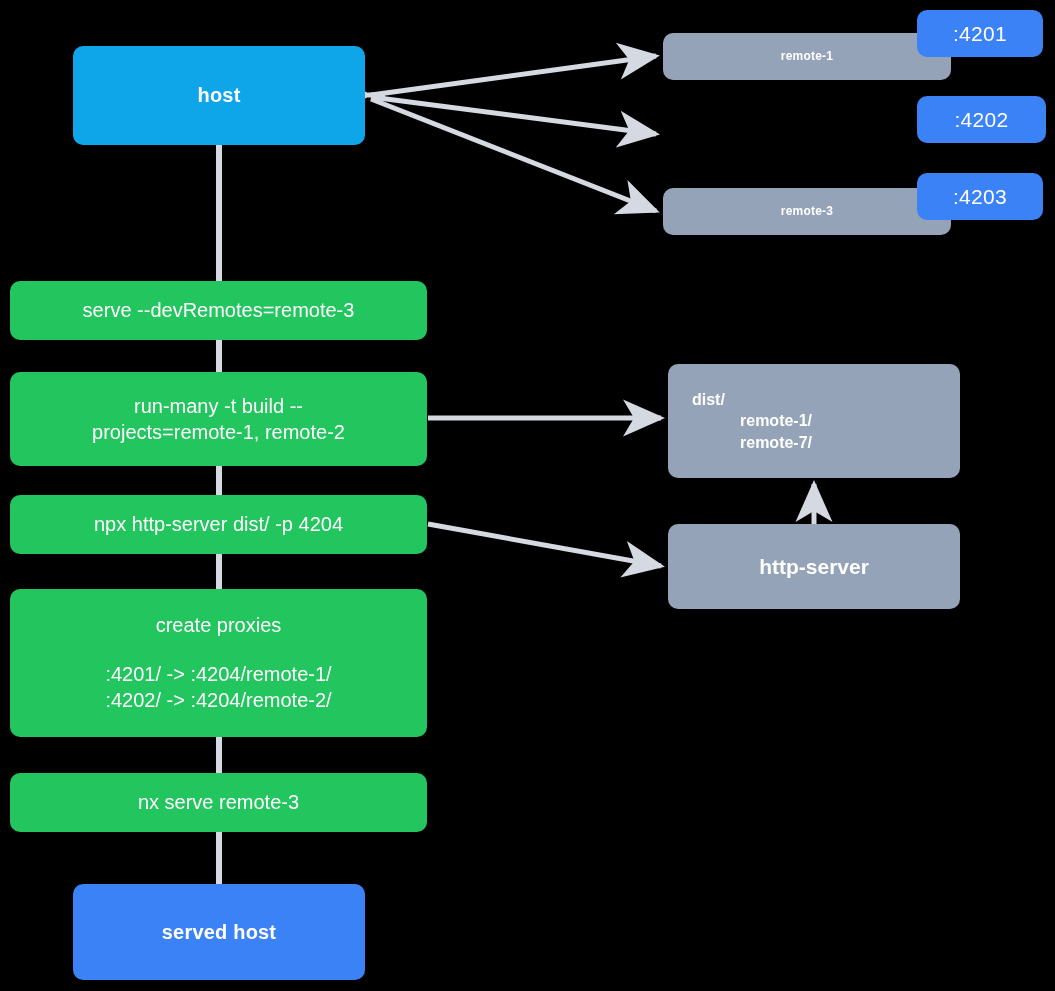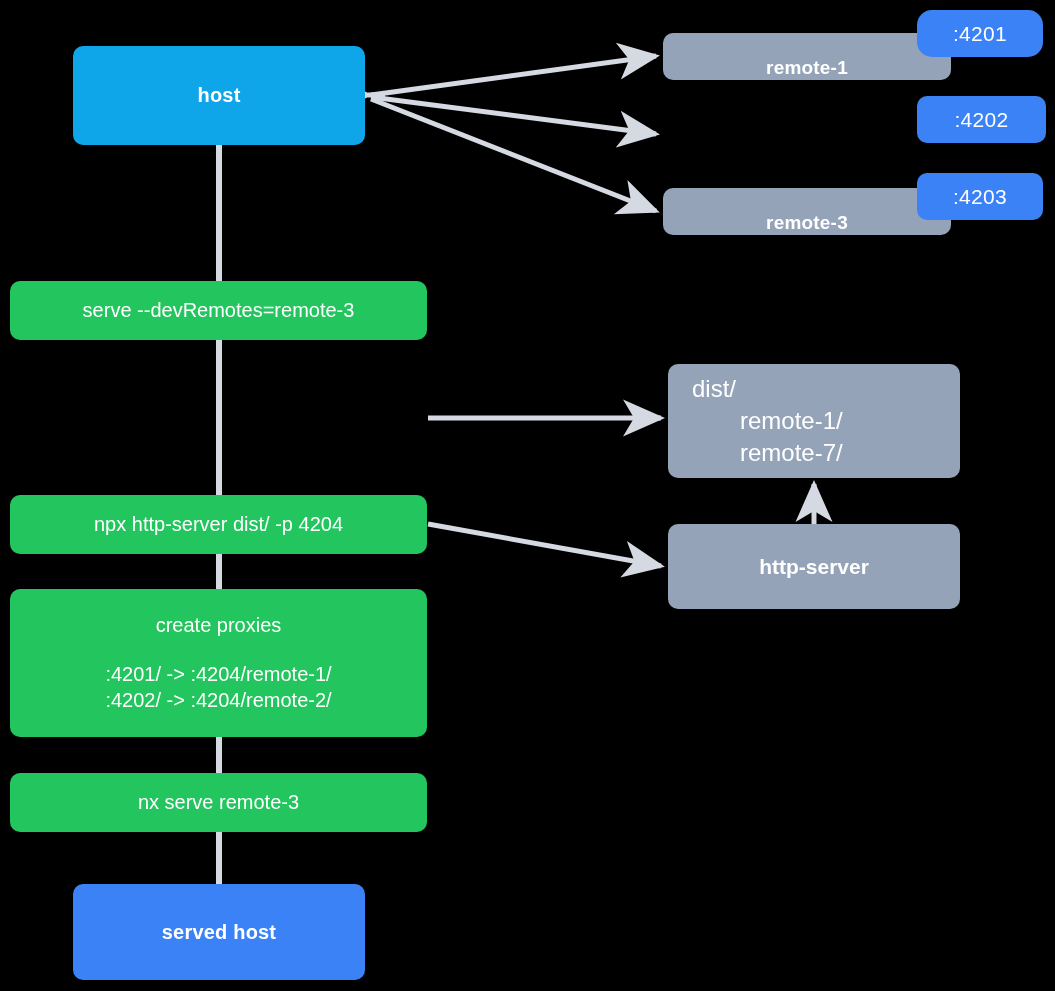--- a/index.html
+++ b/index.html
@@ -42,28 +42,27 @@
   }
   .node.served-node {
     background: #3B82F6;
     font-weight: bold;
     font-size: 20px;
     letter-spacing: 0.2px;
   }
   .node.remote-node {
     background: #94A3B8;
     font-weight: bold;
-    font-size: 19px;
+    font-size: 12px;
     letter-spacing: 0.2px;
-    justify-content: flex-end;
   }
   .node.artifact-node {
     background: #94A3B8;
-    font-weight: normal;
-    font-size: 24px;
+    font-weight: bold;
+    font-size: 16px;
   }
   .node.artifact-node.bold-label {
     font-weight: bold;
     font-size: 21px;
   }
   .node.cmd-node {
     background: #22C55E;
     font-weight: normal;
     font-size: 20px;
   }
@@ -115,41 +114,47 @@
     <line x1="814" y1="524" x2="814" y2="484" stroke="#D5D9E2" stroke-width="5" marker-end="url(#ah)"></line>
   </svg>
 
   <div class="node host-node" style="left:73px; top:46px; width:292px; height:99px;">
     <span>host</span>
   </div>
 
   <div class="node remote-node" style="left:663px; top:33px; width:288px; height:47px;">
     <span>remote-1</span>
   </div>
-  <div class="badge" style="left:917px; top:10px; width:126px; height:47px;border-radius:15px;">
+  <div class="badge" style="left:917px; top:10px; width:126px; height:47px;">
     <span>:4201</span>
   </div>
 
   <div class="badge" style="left:917px; top:96px; width:129px; height:47px;text-align:right;">
     <span>:4202</span>
   </div>
 
   <div class="node remote-node" style="left:663px; top:188px; width:288px; height:47px;">
     <span>remote-3</span>
   </div>
   <div class="badge" style="left:917px; top:173px; width:126px; height:47px;">
     <span>:4203</span>
   </div>
 
   <div class="node cmd-node" style="left:10px; top:281px; width:417px; height:59px;">
     <div class="lines">
       <span class="line">serve --devRemotes=remote-3</span>
     </div>
   </div>
 
+  <div class="node cmd-node" style="left:10px; top:372px; width:417px; height:94px;">
+    <div class="lines">
+      <span class="line">run-many -t build --</span>
+      <span class="line">projects=remote-1, remote-2</span>
+    </div>
+  </div>
 
   <div class="node cmd-node" style="left:10px; top:495px; width:417px; height:59px;">
     <div class="lines">
       <span class="line">npx http-server dist/ -p 4204</span>
     </div>
   </div>
 
   <div class="node cmd-node" style="left:10px; top:589px; width:417px; height:148px;">
     <div class="lines">
       <span class="line">create proxies</span>

